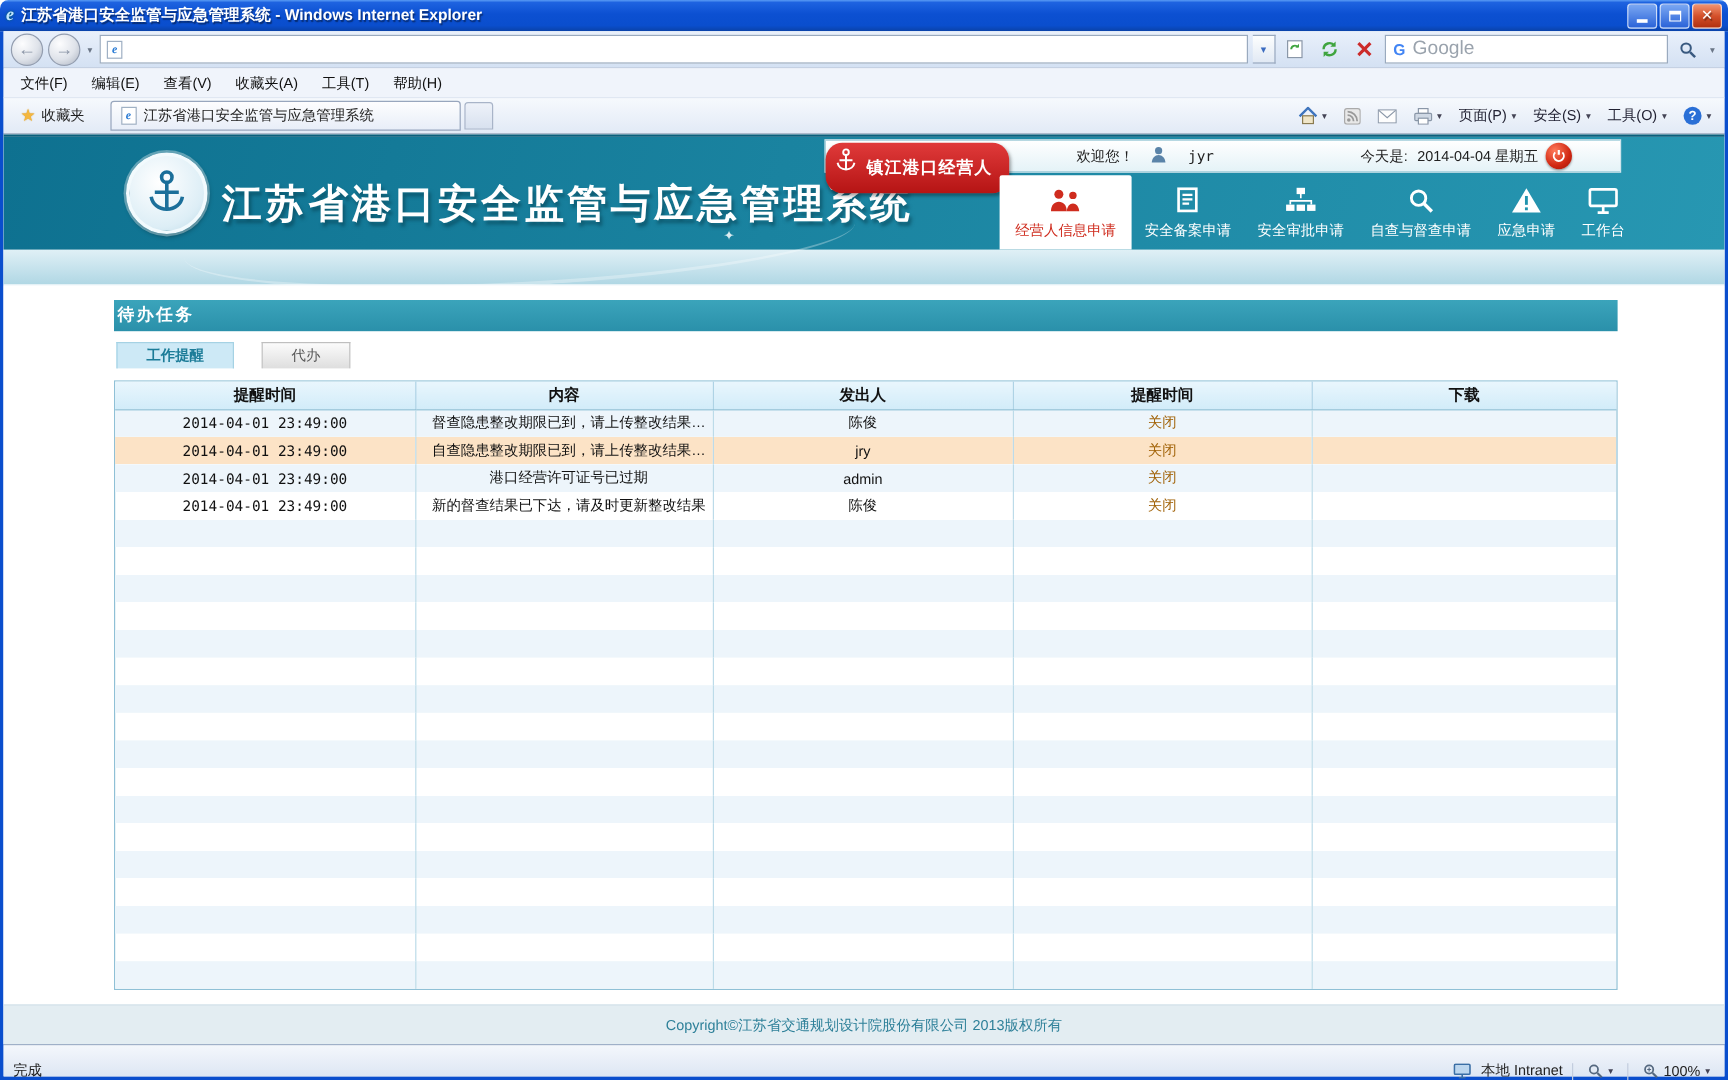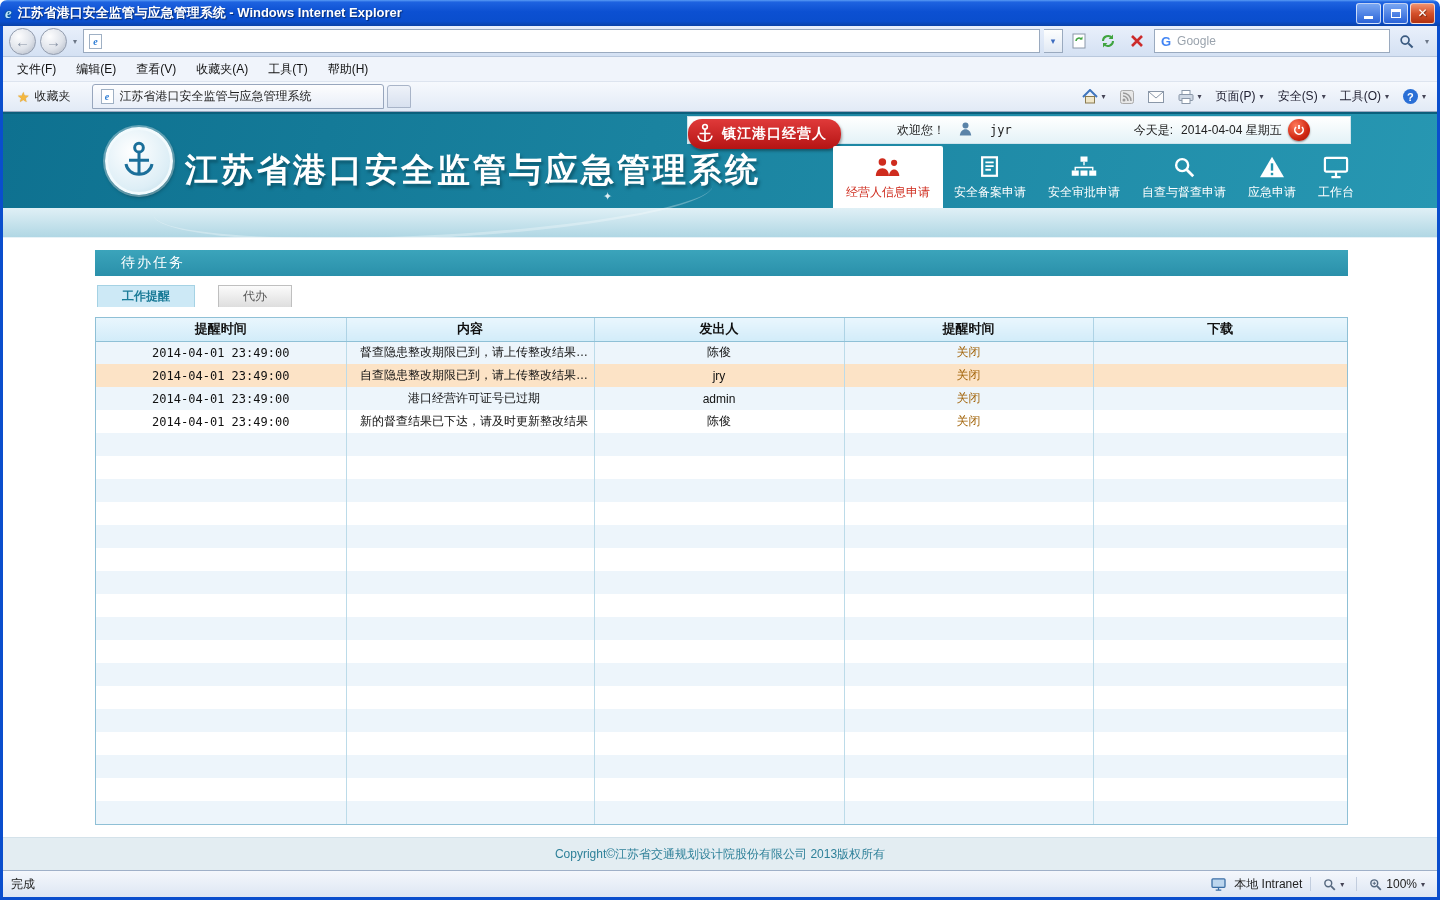--- a/index.html
+++ b/index.html
@@ -40,21 +40,21 @@
   .addr-input { border:0; outline:none; flex:1; font-family:"DejaVu Sans Mono",monospace;
     font-size:12px; color:#555; background:transparent; }
   .addr-drop { width:19px; height:24px; background:linear-gradient(#fdfefe,#e1e9f4);
     border:1px solid #9aaabf; border-left:0; color:#3c6cc0; font-size:9px;
     display:flex; align-items:center; justify-content:center; cursor:pointer; }
   .addr-btn { width:25px; height:25px; display:flex; align-items:center; justify-content:center;
     cursor:pointer; border-radius:2px; }
   .search-box { width:236px; height:24px; background:#fff; border:1px solid #9aaabf;
     display:flex; align-items:center; gap:6px; padding:0 6px; flex:none; }
   .g-logo { color:#4285f4; font-weight:bold; font-size:13px; }
-  .search-input { border:0; outline:none; flex:1; font-size:12px; color:#444; background:transparent; }
+  .search-input { border:0; outline:none; flex:1; font-size:16px; color:#444; background:transparent; }
   .search-input::placeholder { color:#9aa3ad; }
 
   
   .menubar { height:25px; background:#f0f4fb; border-bottom:1px solid #dde4ef;
     display:flex; align-items:center; padding-left:4px; font-size:12px; color:#111; }
   .menu-item { padding:3px 10px; cursor:pointer; }
 
   
   .favbar { height:30px; background:linear-gradient(#f6f9fd,#e2eaf6);
     border-bottom:1px solid #9aa8bf; display:flex; align-items:center; padding:0 5px; font-size:12px; }
@@ -82,21 +82,21 @@
     display:flex; align-items:center; justify-content:center; }
   .sys-title { position:absolute; left:182px; top:34px; font-size:33px; font-weight:bold;
     color:#fff; letter-spacing:3px; text-shadow:2px 3px 3px rgba(6,60,76,.55); white-space:nowrap; }
   .swoosh { position:absolute; left:150px; top:48px; width:560px; height:76px; border-radius:50%;
     border-bottom:3px solid rgba(255,255,255,.30); transform:rotate(-3deg); pointer-events:none; }
   .sparkle { position:absolute; left:600px; top:76px; color:rgba(255,255,255,.85); font-size:11px; }
 
   .welcome-strip { position:absolute; left:684px; top:2px; width:664px; height:28px;
     background:linear-gradient(#ffffff,#e4f2f7); border:1px solid #cfe4ec;
     display:flex; align-items:center; font-size:12px; color:#222; }
-  .ribbon { position:relative; height:30px; margin-top:2px; align-self:flex-start; flex:none;
+  .ribbon { position:relative; height:42px; margin-top:2px; align-self:flex-start; flex:none;
     background:linear-gradient(#e03a3a,#b51414); color:#fff; font-size:14px; font-weight:bold;
     display:flex; align-items:center; padding:0 14px 0 34px; border-radius:14px;
     box-shadow:1px 2px 3px rgba(0,0,0,.35); letter-spacing:1px; }
   .ribbon .anchor { position:absolute; left:8px; top:4px; }
   .wl { margin-left:56px; }
   .user-ico { margin-left:14px; }
   .uname { margin-left:18px; font-family:"DejaVu Sans Mono",monospace; }
   .date-label { margin-left:122px; }
   .date-value { margin-left:8px;text-align:center; }
   .logout { margin-left:auto; margin-right:40px; width:22px; height:22px; border-radius:50%;
@@ -110,22 +110,22 @@
     white-space:nowrap; }
   .nav-item .nicon { height:27px; display:flex; align-items:flex-end; }
   .nav-item.active { background:#fff; color:#cf2c1e; height:62px; padding:10px 13px 7px;
     border-radius:2px 2px 0 0; }
 
   .sub-band { height:30px; background:linear-gradient(#e0f0f6,#b0d7e4); border-bottom:1px solid #e7f2f7; }
 
   .page-body { flex:1; min-height:0; background:#fff; }
   .panel { margin:12px 89px 0 92px; }
   .panel-title { height:26px; background:linear-gradient(#3ba4bb,#2a90aa); color:#fff;
-    font-size:14px; font-weight:normal; letter-spacing:2px; display:flex; align-items:center;
-    padding-left:26px; }
+    font-size:14px; font-weight:bold; letter-spacing:2px; display:flex; align-items:center;
+    padding-left:3px; }
   .tabs { margin-top:9px; display:flex; gap:3px; padding-left:2px; }
   .tab { height:22px; padding:0 24px; display:flex; align-items:center; justify-content:center;
     font-size:12px; cursor:pointer; }
   .tab.active { background:#cde9f6; color:#1c7c98; font-weight:bold; border:1px solid #a5d2e4; border-bottom:0; }
   .tab.inactive { background:linear-gradient(#fbfbfb,#dedede); color:#555; border:1px solid #bfbfbf; border-bottom:0;margin-left:20px; }
 
   .table-wrap { margin-top:10px; border:1px solid #8fc0d6; }
   table { width:100%; border-collapse:collapse; table-layout:fixed; font-size:12px; color:#111; }
   thead th { height:23px; background:linear-gradient(#e9f6fd,#d2ecf9); font-size:13px; font-weight:bold;
     border-bottom:1px solid #8fc0d6; border-right:1px solid #aed3e5; }
@@ -138,21 +138,21 @@
   td.c-content { padding-left:8px; text-align:center; }
   td.c-sender { text-align:center; }
   td.c-close { text-align:center; }
   .close-link { cursor:pointer; color:#a16207;text-align:right; }
 
   .page-footer { height:33px; background:#e3edf2; border-top:1px solid #d4e2ea;
     display:flex; align-items:center; justify-content:center; color:#2e8099; font-size:12px; }
 
   
   .statusbar { height:22px; background:linear-gradient(#f4f7fc,#dde6f3); border-top:1px solid #9fb0c8;
-    display:flex; align-items:center; padding:13px 8px; font-size:12px; color:#222; }
+    display:flex; align-items:flex-start; padding:13px 8px; font-size:12px; color:#222; }
   .status-right { margin-left:auto; display:flex; align-items:center; gap:8px; }
   .vsep { width:1px; height:14px; background:#c2cdde; }
   .zoom-group { display:flex; align-items:center; gap:4px; cursor:pointer; padding:1px 4px; }
 </style>
 </head>
 <body>
 
 <div class="window">
 
   <div class="titlebar">

